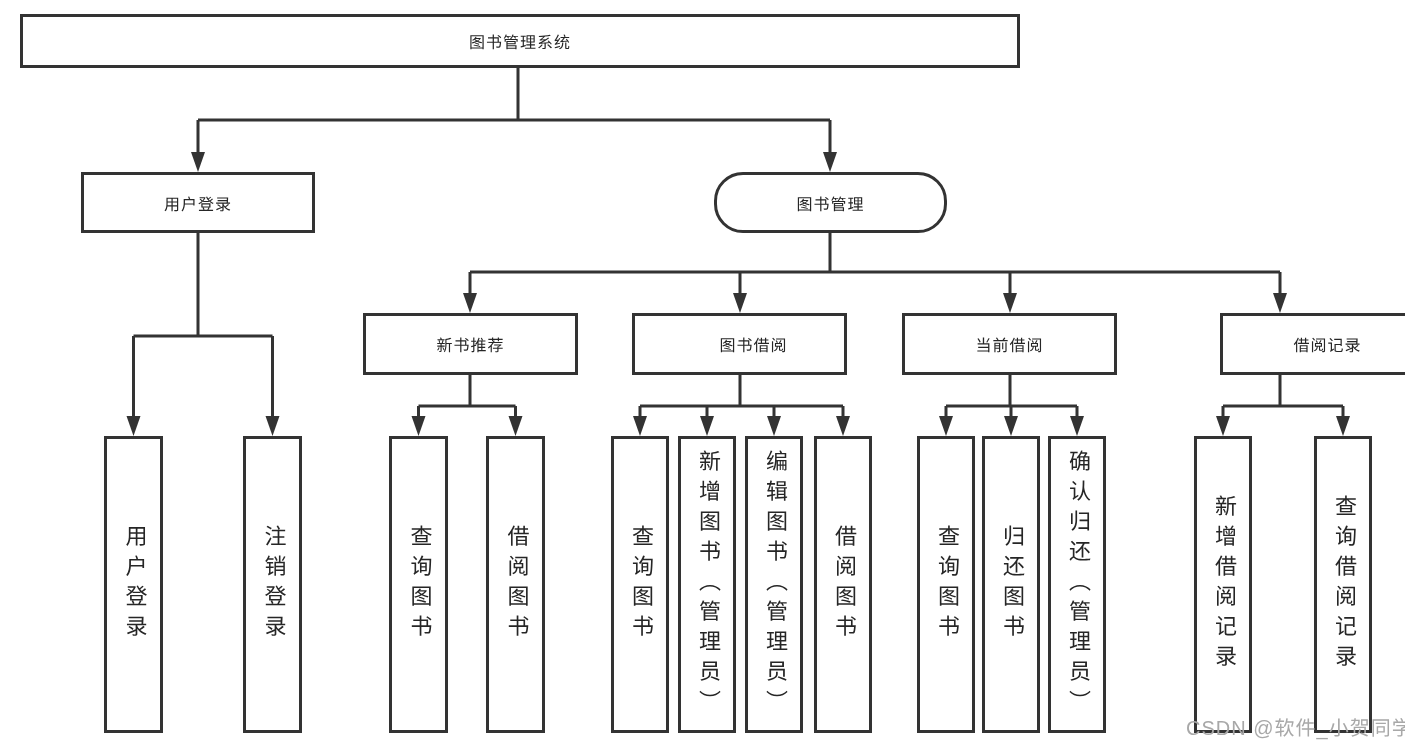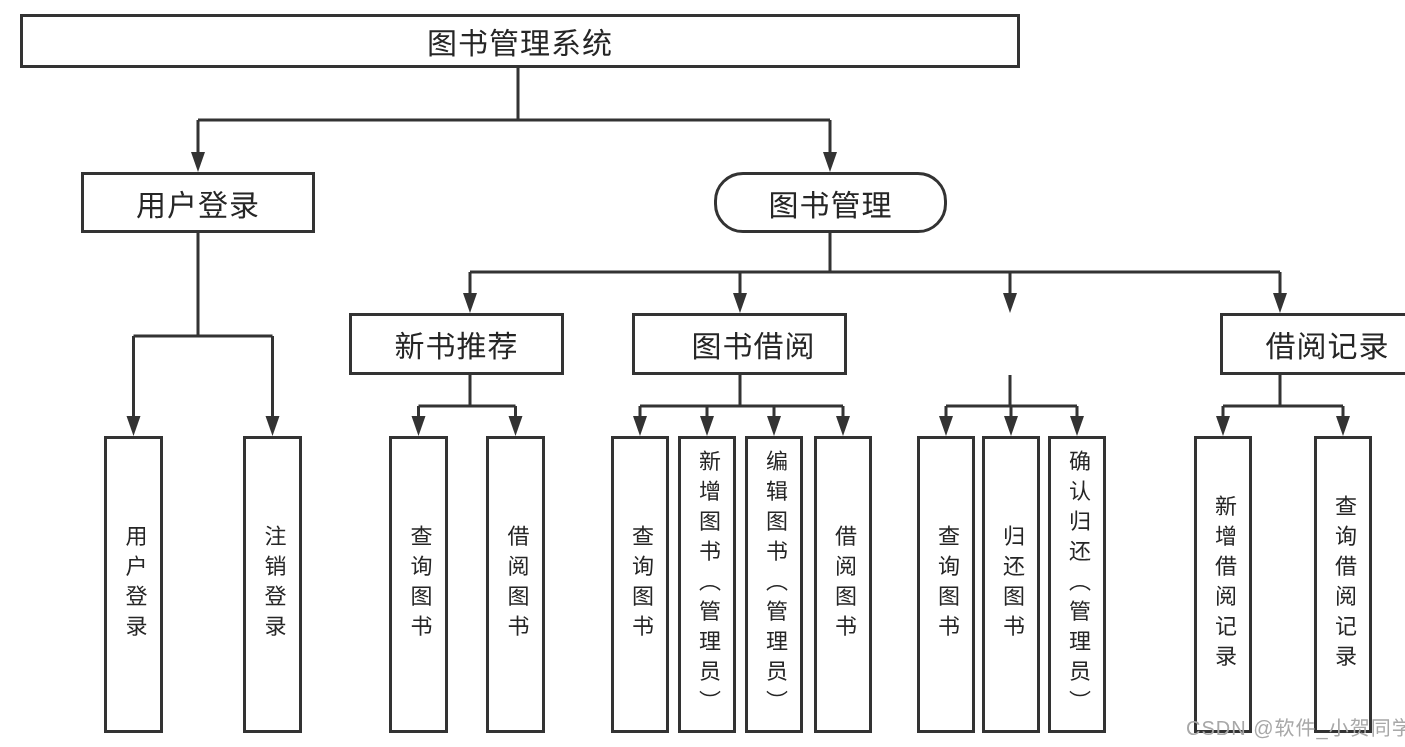--- a/index.html
+++ b/index.html
@@ -33,39 +33,39 @@
     stroke:none;
   }
   .node{
     position:absolute;
     box-sizing:border-box;
     border:3px solid var(--line);
     background:var(--bg);
     display:flex;
     align-items:center;
     justify-content:center;
-    font-size:30px;
+    font-size:16px;
     letter-spacing:1px;
     text-align:center;
     white-space:nowrap;
   }
   .leaf{
     writing-mode:vertical-rl;
     text-orientation:mixed;
     letter-spacing:8px;
     font-size:22px;
     white-space:normal;
   }
   
   .n-root{left:20px;top:14px;width:1000px;height:54px;}
   
   .n-userlogin{left:81px;top:172px;width:234px;height:61px;}
   .n-bookmgmt{left:714px;top:172px;width:233px;height:61px;border-radius:29px;}
   
-  .n-newbook{left:349px;top:313px;width:215px;height:62px;}
+  .n-newbook{left:363px;top:313px;width:215px;height:62px;}
   .n-bookborrow{left:632px;top:313px;width:215px;height:62px;padding-left:28px;}
   .n-currentborrow{left:902px;top:313px;width:215px;height:62px;}
   .n-borrowrecords{left:1172px;top:313px;width:215px;height:62px;margin-left:48px;}
   
   .leaf{top:436px;height:297px;}
   .l-userlogin{left:104px;width:59px;position:absolute;}
   .l-logout{left:243px;width:59px;position:absolute;}
   .l-query-nb{left:389px;width:59px;position:absolute;}
   .l-borrow-nb{left:486px;width:59px;position:absolute;}
   .l-query-bb{left:611px;width:58px;position:absolute;}
@@ -129,20 +129,21 @@
     <path class="head" d="M1336 416 H1350 L1343 436 Z"></path>
   </svg>
 
   <div class="node n-root">图书管理系统</div>
 
   <div class="node n-userlogin">用户登录</div>
   <div class="node n-bookmgmt">图书管理</div>
 
   <div class="node n-newbook">新书推荐</div>
   <div class="node n-bookborrow">图书借阅</div>
+  <div class="node n-currentborrow">当前借阅</div>
   <div class="node n-borrowrecords">借阅记录</div>
 
   <div class="node leaf l-userlogin">用户登录</div>
   <div class="node leaf l-logout">注销登录</div>
 
   <div class="node leaf l-query-nb">查询图书</div>
   <div class="node leaf l-borrow-nb">借阅图书</div>
 
   <div class="node leaf l-query-bb">查询图书</div>
   <div class="node leaf l-addbook">新增图书（管理员）</div>

